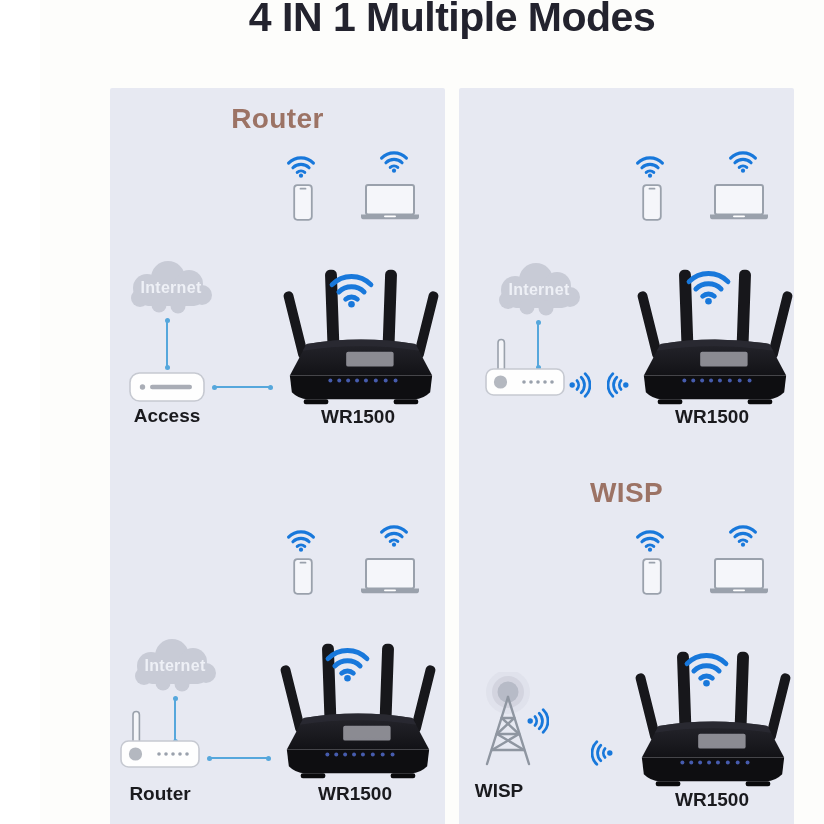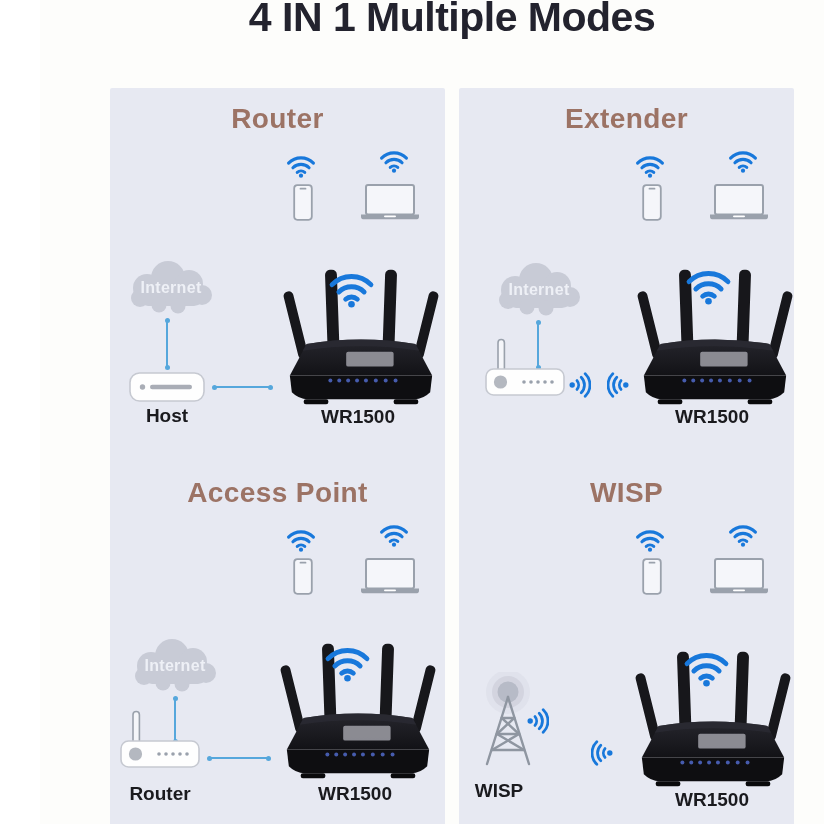--- a/index.html
+++ b/index.html
@@ -213,26 +213,25 @@
         <svg viewBox="0 0 170 142">
           <use href="#sym-wr1500"></use>
         </svg>
       </div>
     <div class="icon wifi" style="left:218px;top:184px;width:47px;height:36px">
         <svg viewBox="0 0 48 37">
           <use href="#sym-wifi"></use>
         </svg>
       </div>
 
-    <div class="dev-label" style="left:2px;top:317px;width:110px">Host</div>
+    <div class="dev-label" style="left:2px;top:317px;width:110px">Access</div>
     <div class="dev-label" style="left:193px;top:318px;width:110px">WR1500</div>
   </section>
 
   <section class="panel" style="left:419px;top:88px">
-    <h2 class="panel-title">Extender</h2>
 
     <div class="icon wifi" style="left:176px;top:67px;width:30px;height:23px">
         <svg viewBox="0 0 48 37">
           <use href="#sym-wifi"></use>
         </svg>
       </div>
     <div class="icon" style="left:183px;top:96px;width:20px;height:37px">
         <svg viewBox="0 0 20 37">
           <use href="#sym-phone"></use>
         </svg>
@@ -279,21 +278,20 @@
     <div class="icon wifi" style="left:226px;top:181px;width:47px;height:36px">
         <svg viewBox="0 0 48 37">
           <use href="#sym-wifi"></use>
         </svg>
       </div>
 
     <div class="dev-label" style="left:198px;top:318px;width:110px">WR1500</div>
   </section>
 
   <section class="panel" style="left:70px;top:462px">
-    <h2 class="panel-title">Access Point</h2>
 
     <div class="icon wifi" style="left:176px;top:67px;width:30px;height:23px">
         <svg viewBox="0 0 48 37">
           <use href="#sym-wifi"></use>
         </svg>
       </div>
     <div class="icon" style="left:183px;top:96px;width:20px;height:37px">
         <svg viewBox="0 0 20 37">
           <use href="#sym-phone"></use>
         </svg>

